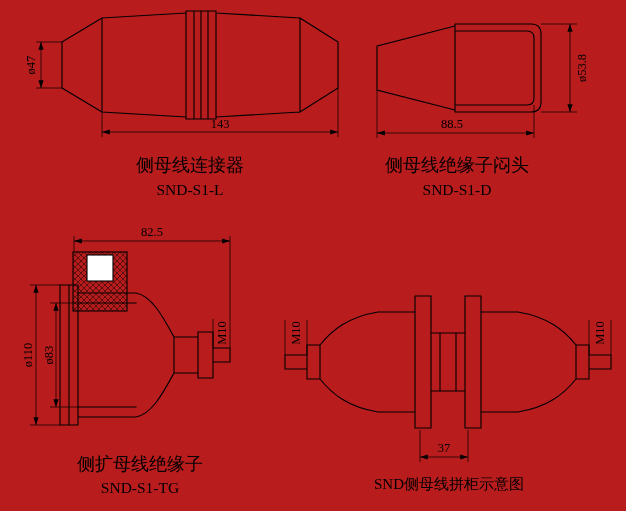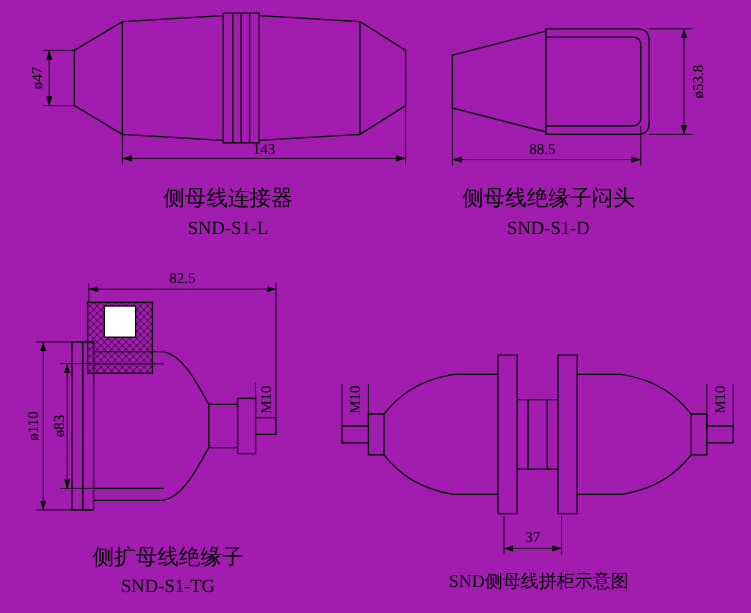--- a/index.html
+++ b/index.html
@@ -1,18 +1,18 @@
 <!DOCTYPE html>
 <html><head>
 <meta charset="utf-8">
 <style>
   * { margin:0; padding:0; box-sizing:border-box; }
   html,body { width:626px; height:511px; background:#ffffff; }
   body { font-family:"Liberation Serif","DejaVu Serif",serif; }
-  .canvas { position:relative; width:626px; height:511px; background:#a21caf; overflow:hidden; }
+  .canvas { position:relative; width:626px; height:511px; background:#b91c1c; overflow:hidden; }
   svg { display:block; }
   .outline { fill:none; stroke:#000; stroke-width:1.1; stroke-linejoin:miter; stroke-linecap:square; }
   .thin    { fill:none; stroke:#000; stroke-width:0.7; }
   .dim     { font-size:12.5px; fill:#000; text-anchor:middle; }
   .title   { font-size:18px;   fill:#000; text-anchor:middle; }
   .model   { font-size:15.5px; fill:#000; text-anchor:middle; }
   .subtitle{ font-size:15px;   fill:#000; text-anchor:middle; }
 </style>
 </head>
 <body>

